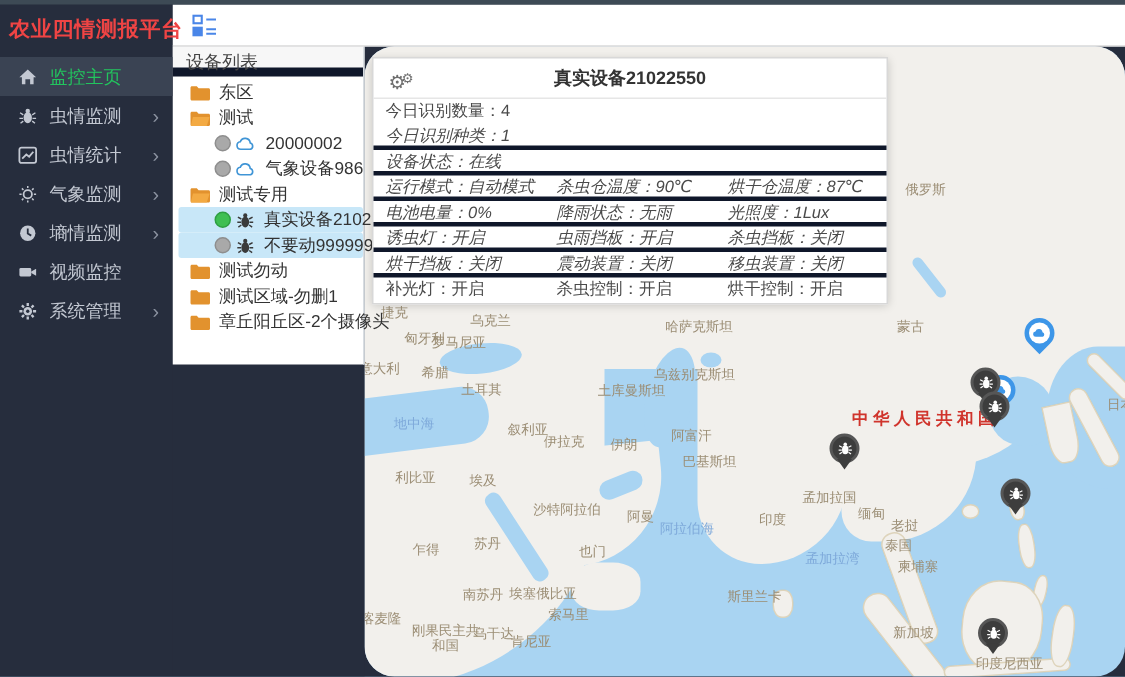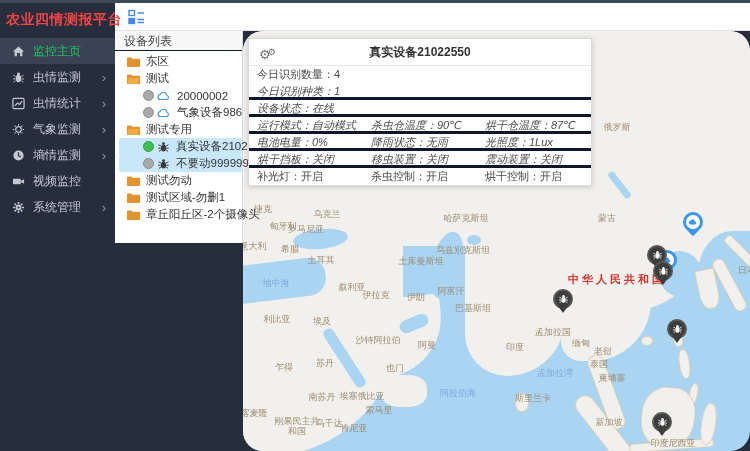--- a/index.html
+++ b/index.html
@@ -19,21 +19,21 @@
   .mi-label { flex:1; }
   .mi-chev { color:#8b92a0; font-size:13px; margin-right:9px; }
 
   
   .topbar { position:absolute; left:115px; top:3px; right:0; height:28px; background:#ffffff; border-bottom:1px solid #e2e2e2; z-index:25; display:flex; align-items:center; }
   .toggle-btn { margin-left:13px; width:18px; height:16px; cursor:pointer; display:inline-flex; }
 
   
   .panel { position:absolute; left:115px; top:31px; width:128px; bottom:0; background:#262d3d; z-index:20; }
   .panel-card { position:absolute; left:0; top:0; width:128px; height:212px; background:#ffffff; border-right:1px solid #d8dde2; }
-  .panel-header { height:20px; line-height:20px; font-size:12px; color:#444; padding-left:9px; background:#f7f7f7; border-bottom:1px solid #0f172a; }
+  .panel-header { height:20px; line-height:20px; font-size:12px; color:#444; padding-left:9px; background:#f7f7f7; border-bottom:6px solid #0f172a; }
   .tree { padding-top:2px; }
   .tree-row { height:17px; display:flex; align-items:center; font-size:12px; color:#333; white-space:nowrap; cursor:pointer; }
   .tree-row.lv1 { padding-left:11px; }
   .tree-row.lv2 { padding-left:28px; }
   .tree-row.selected { background:#c8e7f8; margin-left:4px; border-radius:2px; }
   .tree-row.selected.lv2 { padding-left:24px; }
   .t-ic { display:inline-flex; align-items:center; margin-right:6px; flex:none; }
   .t-lbl { font-size:11.5px; }
   .st { width:11px; height:11px; border-radius:50%; margin-right:3px; flex:none; }
   .st.online { background:#3fbf53; border:1px solid #2f9f43; }
@@ -302,41 +302,41 @@
         <span class="map-label country" style="left: 10px; top: 215px;">意大利</span>
         <span class="map-label country" style="left: 47px; top: 218px;">希腊</span>
         <span class="map-label country" style="left: 78px; top: 229px;">土耳其</span>
         <span class="map-label sea" style="left: 33px; top: 252px;">地中海</span>
         <span class="map-label country" style="left: 223px; top: 187px;">哈萨克斯坦</span>
         <span class="map-label country" style="left: 220px; top: 219px;">乌兹别克斯坦</span>
         <span class="map-label country" style="left: 178px; top: 230px;">土库曼斯坦</span>
         <span class="map-label country" style="left: 109px; top: 256px;">叙利亚</span>
         <span class="map-label country" style="left: 133px; top: 264px; text-align: center;">伊拉克</span>
         <span class="map-label country" style="left: 173px; top: 266px;">伊朗</span>
-        <span class="map-label country" style="left: 208px; top: 260px; font-family: Liberation Serif, serif;">阿富汗</span>
+        <span class="map-label country" style="left: 218px; top: 260px; font-family: Liberation Serif, serif;">阿富汗</span>
         <span class="map-label country" style="left: 230px; top: 277px;">巴基斯坦</span>
         <span class="map-label country" style="left: 34px; top: 288px;">利比亚</span>
         <span class="map-label country" style="left: 79px; top: 290px;">埃及</span>
         <span class="map-label country" style="left: 135px; top: 309px;">沙特阿拉伯</span>
         <span class="map-label country" style="left: 184px; top: 314px;">阿曼</span>
         <span class="map-label country" style="left: 152px; top: 337px;">也门</span>
-        <span class="map-label sea" style="left: 215px; top: 362px;">阿拉伯海</span>
+        <span class="map-label sea" style="left: 215px; top: 322px;">阿拉伯海</span>
         <span class="map-label country" style="left: 41px; top: 336px;">乍得</span>
         <span class="map-label country" style="left: 82px; top: 332px;">苏丹</span>
         <span class="map-label country" style="left: 79px; top: 366px;">南苏丹</span>
         <span class="map-label country" style="left: 119px; top: 365px;">埃塞俄比亚</span>
         <span class="map-label country" style="left: 136px; top: 379px;">索马里</span>
         <span class="map-label country" style="left: 11px; top: 382px;">喀麦隆</span>
         <span class="map-label country wrap" style="left: 54px; top: 395px;">刚果民主共和国</span>
         <span class="map-label country" style="left: 86px; top: 392px;">乌干达</span>
         <span class="map-label country" style="left: 111px; top: 397px;">肯尼亚</span>
         <span class="map-label country" style="left: 272px; top: 316px;">印度</span>
         <span class="map-label country" style="left: 310px; top: 301px;">孟加拉国</span>
         <span class="map-label sea" style="left: 312px; top: 342px;">孟加拉湾</span>
-        <span class="map-label country" style="left: 290px; top: 367px; text-align: center;">斯里兰卡</span>
+        <span class="map-label country" style="left: 260px; top: 367px; text-align: center;">斯里兰卡</span>
         <span class="map-label country" style="left: 338px; top: 312px;">缅甸</span>
         <span class="map-label country" style="left: 360px; top: 320px;">老挝</span>
         <span class="map-label country" style="left: 356px; top: 333px;">泰国</span>
         <span class="map-label country" style="left: 369px; top: 347px;">柬埔寨</span>
         <span class="map-label country" style="left: 366px; top: 391px;">新加坡</span>
         <span class="map-label country" style="left: 430px; top: 412px;">印度尼西亚</span>
         <span class="map-label country" style="left: 504px; top: 239px;">日本</span>
       </div>
     <div id="markers">
         <div class="pin-insect" style="left: 320px; top: 269px;">
@@ -404,23 +404,28 @@
           <span class="p-cell">运行模式：自动模式</span>
           <span class="p-cell">杀虫仓温度：90℃</span>
           <span class="p-cell">烘干仓温度：87℃</span>
         </div>
         <div class="p-grid bline">
           <span class="p-cell">电池电量：0%</span>
           <span class="p-cell">降雨状态：无雨</span>
           <span class="p-cell">光照度：1Lux</span>
         </div>
         <div class="p-grid bline">
+          <span class="p-cell">诱虫灯：开启</span>
+          <span class="p-cell">虫雨挡板：开启</span>
+          <span class="p-cell">杀虫挡板：关闭</span>
+        </div>
+        <div class="p-grid bline">
           <span class="p-cell">烘干挡板：关闭</span>
+          <span class="p-cell">震动装置：关闭</span>
           <span class="p-cell">移虫装置：关闭</span>
-          <span class="p-cell">震动装置：关闭</span>
         </div>
         <div class="p-grid">
           <span class="p-cell">补光灯：开启</span>
           <span class="p-cell">杀虫控制：开启</span>
           <span class="p-cell">烘干控制：开启</span>
         </div>
       </div>
   </div>
 
 </div>

